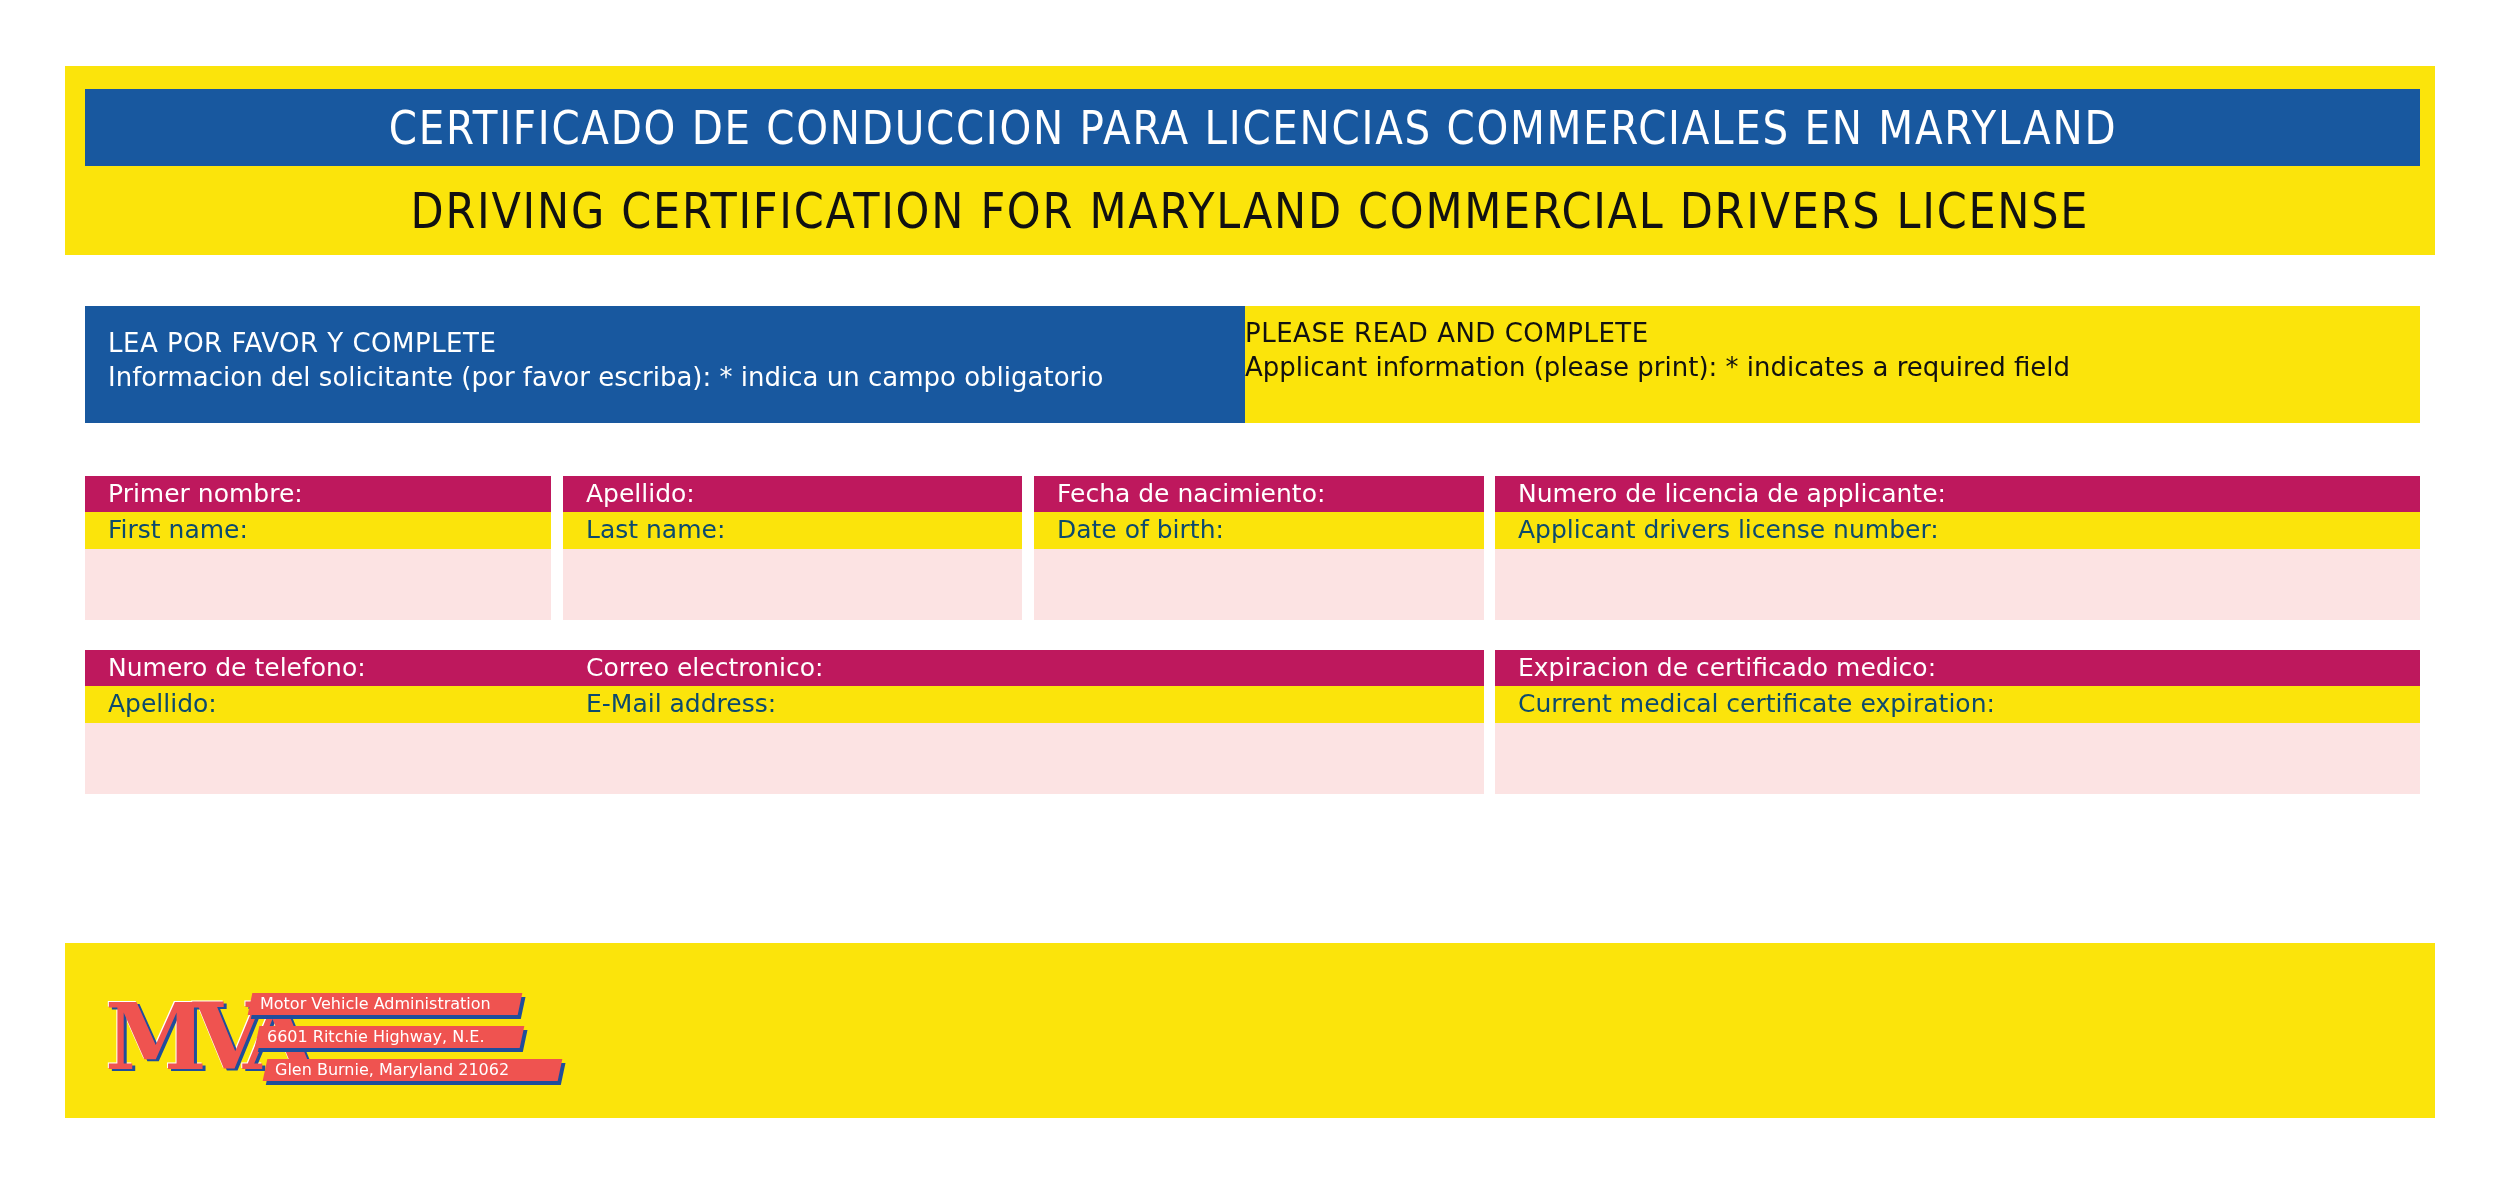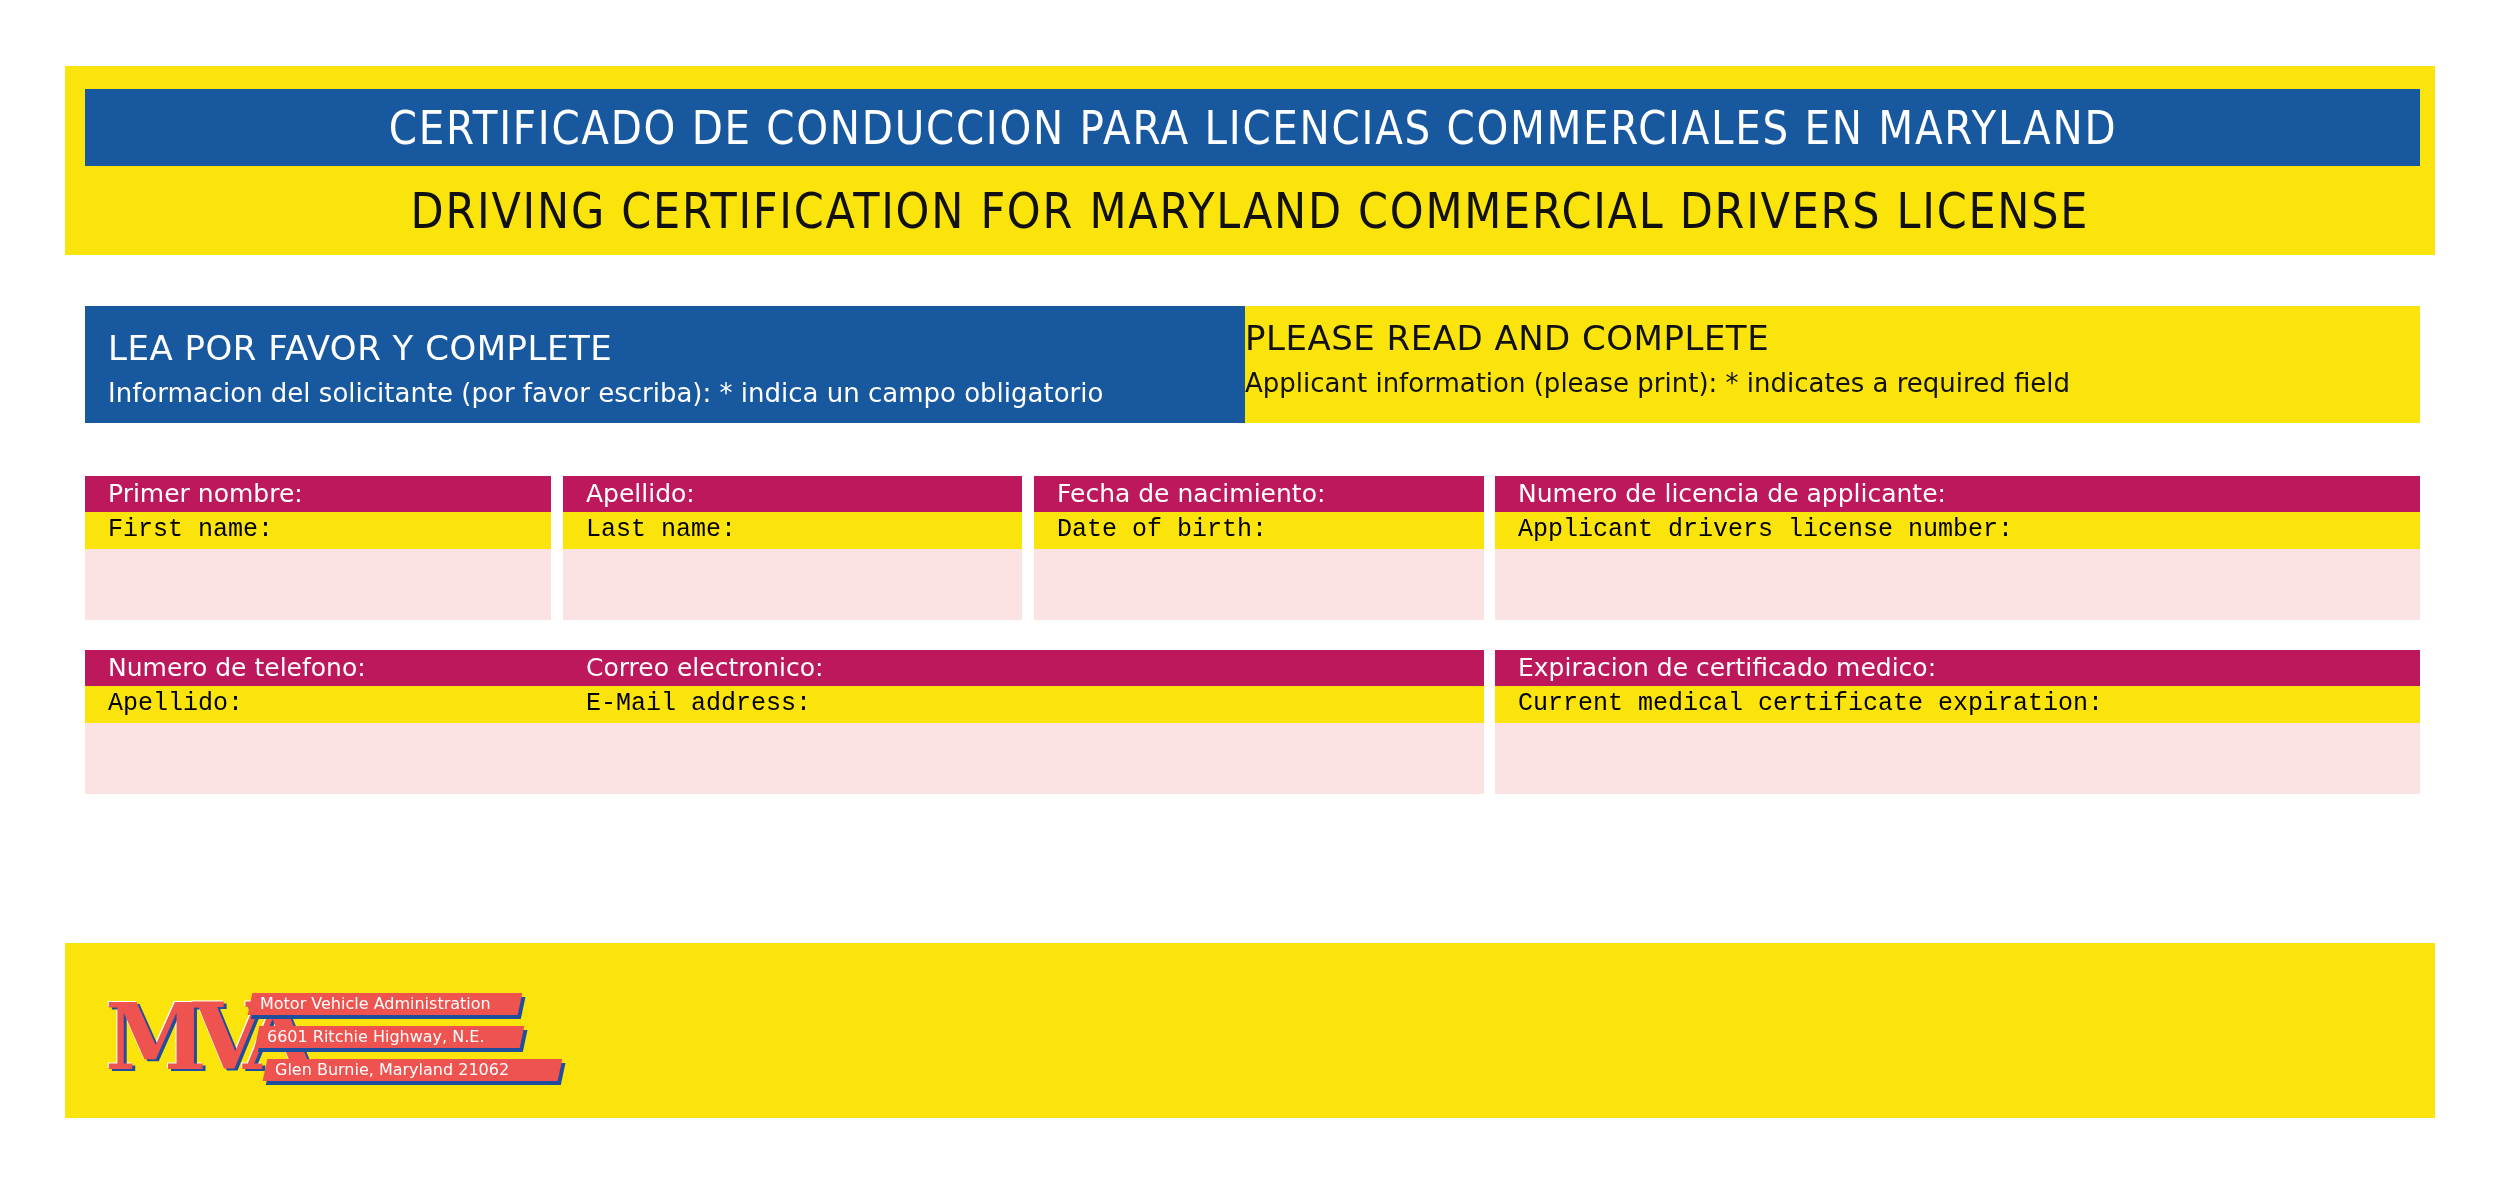--- a/index.html
+++ b/index.html
@@ -12,30 +12,30 @@
   
   #top-banner { left:65px; top:66px; width:2370px; height:189px; }
   #title-es-bar { left:20px; top:23px; width:2335px; height:77px; display:flex; align-items:center; justify-content:center; }
   #title-es { color:#ffffff; font-size:47px; letter-spacing:2px; font-weight:400; transform:scaleX(0.86); white-space:nowrap; }
   #title-en { left:0; top:110px; width:2370px; height:70px; display:flex; align-items:center; justify-content:center; }
   #title-en span { color:#111111; font-size:50px; letter-spacing:2px; transform:scaleX(0.86); white-space:nowrap; }
 
   
   #instr-left { left:85px; top:306px; width:1160px; height:117px; color:#ffffff; padding:22px 0 0 23px; }
   #instr-right { left:1245px; top:306px; width:1175px; height:117px; color:#111111; padding:12px 38px 0 0; }
-  .instr-head { font-size:34px; letter-spacing:0.5px; margin-bottom:10px; transform-origin:left center; white-space:nowrap; }
+  .instr-head { font-size:26px; letter-spacing:0.5px; margin-bottom:4px; transform-origin:left center; white-space:nowrap; }
   .instr-sub { font-size:26px; white-space:nowrap; }
   #instr-right .instr-head { margin-right:12px; }
 
   
   .field { position:absolute; }
   .field .lbl-es { position:absolute; left:0; top:0; width:100%; height:36px; background:#be185d; color:#ffffff;
                    font-size:25px; padding:3px 0 0 23px; box-sizing:border-box; white-space:nowrap; }
-  .field .lbl-en { position:absolute; left:0; top:36px; width:100%; height:37px; background:#fbe40b; color:#000000;
-                   font-size:25px; padding:3px 0 0 23px; box-sizing:border-box; white-space:nowrap;font-family:Liberation Mono, monospace; }
+  .field .lbl-en { position:absolute; left:0; top:36px; width:100%; height:37px; background:#fbe40b; color:#0c4a6e;
+                   font-size:25px; padding:3px 0 0 23px; box-sizing:border-box; white-space:nowrap; }
   .field .input { position:absolute; left:0; top:73px; width:100%; height:71px; background:#fce3e3; border:none;
                   outline:none; box-sizing:border-box; font-size:24px; padding:0 20px; font-family:"DejaVu Sans", sans-serif; }
 
   
   #footer { left:65px; top:943px; width:2370px; height:175px; }
   #logo { position:absolute; left:40px; top:44px; width:530px; height:100px; }
   .mva-letters { position:absolute; left:0; top:0; font-family:"DejaVu Serif", serif; font-size:92px; font-weight:700;
                  color:#ef5350; letter-spacing:-14px; line-height:100px;
                  text-shadow: 3px 2px 0 #1f4e9c, -1px -1px 0 #ffffff; }
   .addr-strip { position:absolute; height:22px; background:#ef5350; color:#ffffff; font-size:16px;

